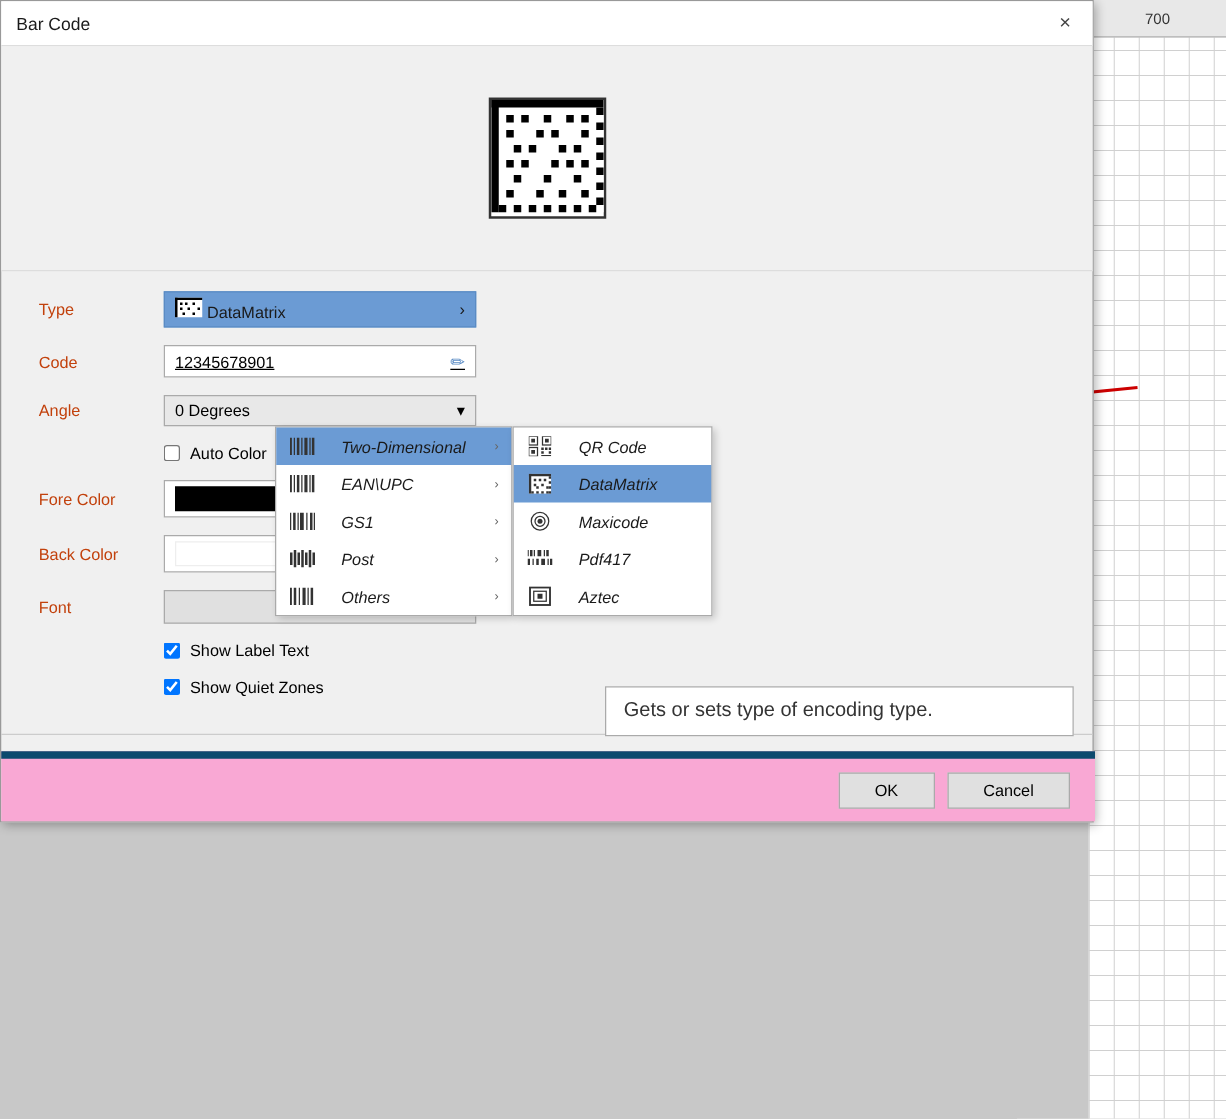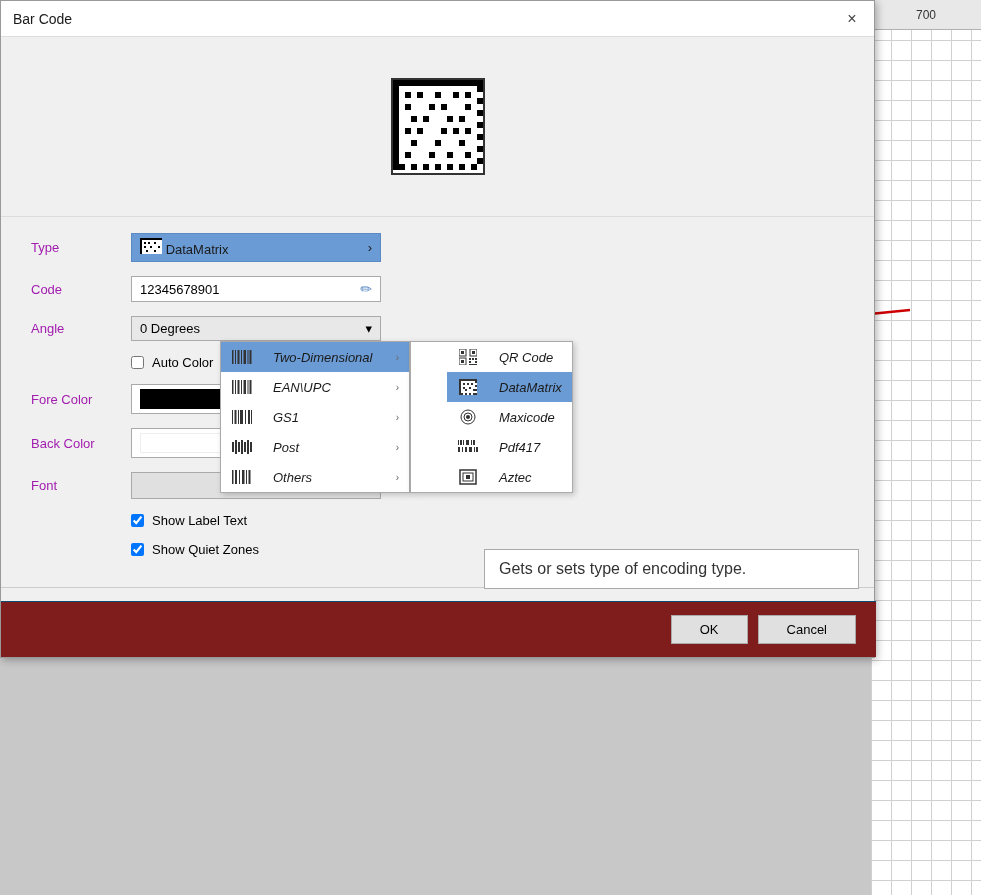--- a/index.html
+++ b/index.html
@@ -95,21 +95,21 @@
     }
 
     .form-row {
       display: flex;
       align-items: center;
       margin-bottom: 14px;
     }
 
     .form-label {
       width: 100px;
-      color: #a21caf;
+      color: #c2410c;
       font-size: 13px;
       flex-shrink: 0;
     }
 
     .form-control {
       flex: 1;
       max-width: 250px;
     }
 
     .select-btn {
@@ -125,20 +125,21 @@
       font-size: 13px;
     }
 
     .input-with-icon {
       display: flex;
       align-items: center;
       border: 1px solid #aaa;
       background: white;
       padding: 4px 8px;
       width: 100%;
+      text-decoration: underline;
     }
 
     .input-with-icon input {
       border: none;
       outline: none;
       flex: 1;
       font-size: 13px;
       background: transparent;
     }
 
@@ -246,21 +247,20 @@
       font-style: italic;
     }
 
     .dropdown-item .chevron {
       font-size: 10px;
       color: #666;
     }
 
     .submenu {
       min-width: 160px;
-      padding-left: 36px;
     }
 
     .barcode-mini-icon {
       width: 22px;
       height: 16px;
       display: inline-flex;
       align-items: center;
       justify-content: center;
     }
 
@@ -286,22 +286,22 @@
       color: #333;
     }
 
     
     .dialog-footer {
       position: absolute;
       bottom: 0;
       left: 0;
       width: 875px;
       height: 56px;
-      background: #7f1d1d;
-      border-top: 1px solid #0c4a6e;
+      background: #f9a8d4;
+      border-top: 6px solid #0c4a6e;
       display: flex;
       align-items: center;
       justify-content: flex-end;
       padding: 0 20px;
       gap: 10px;
     }
 
     .btn-ok, .btn-cancel {
       padding: 6px 28px;
       font-size: 13px;

